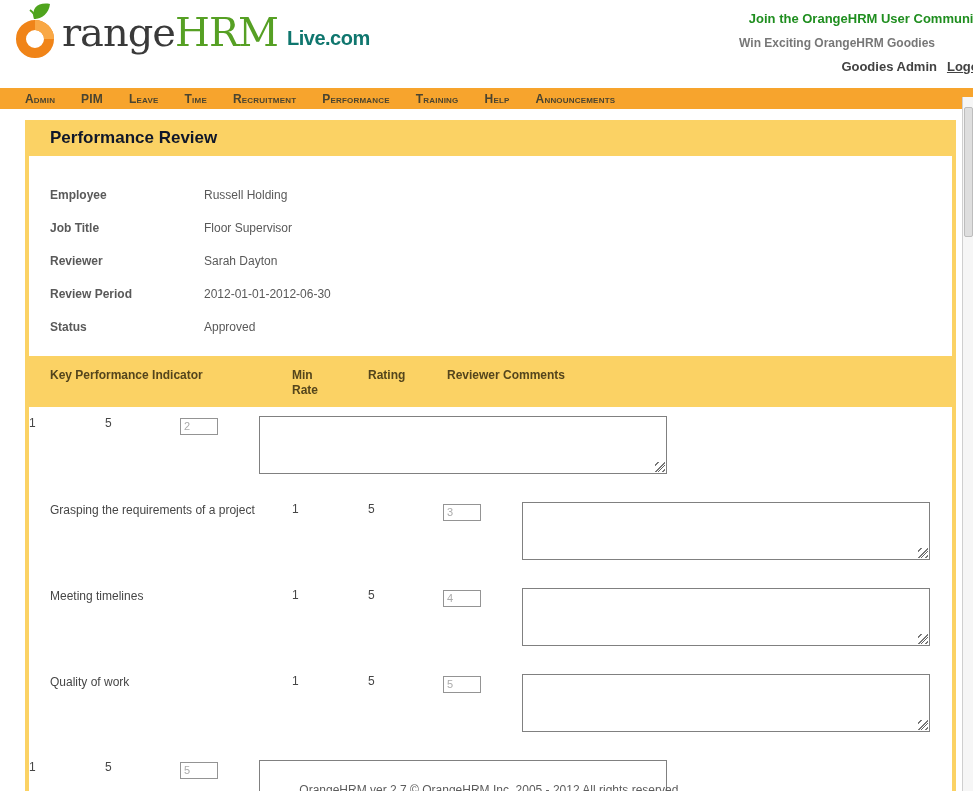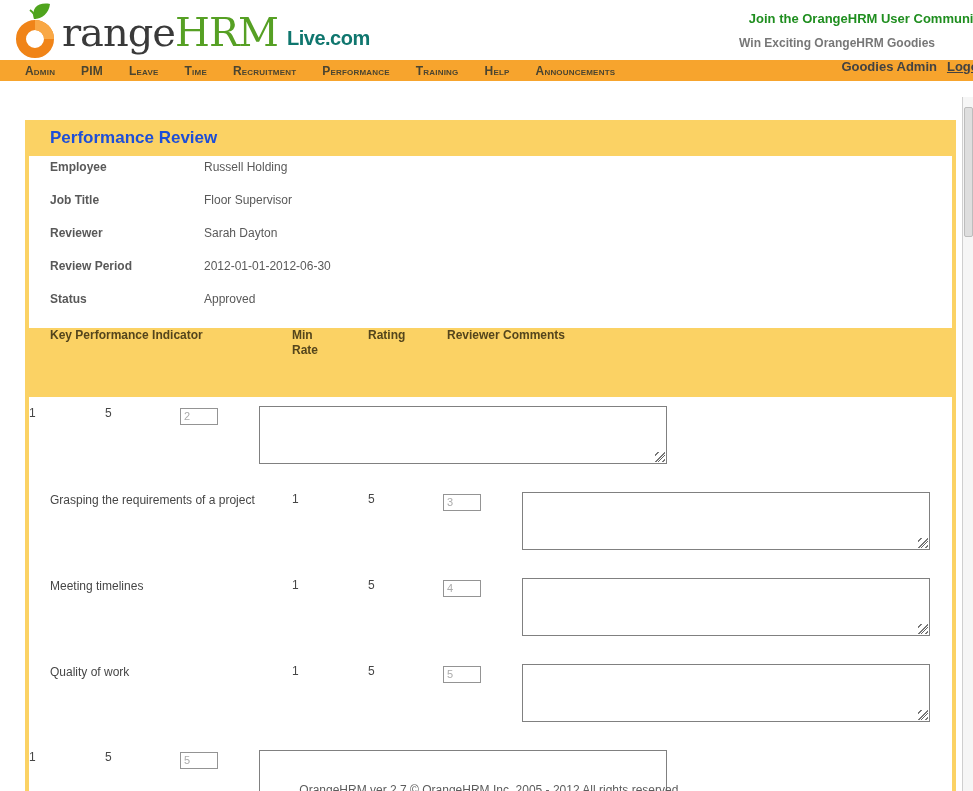--- a/index.html
+++ b/index.html
@@ -1,20 +1,20 @@
 <!DOCTYPE html>
 <html style="--nav-orange: #F7A42D; --band-yellow: #FBD264; --logo-green: #56A024; --community-green: #1F8E1F; --logo-orange: #F08418;"><head>
 <meta charset="utf-8">
 <style>
   * { margin:0; padding:0; box-sizing:border-box; }
   html,body { width:973px; height:791px; overflow:hidden; background:#fff;
               font-family:"Liberation Sans", sans-serif; position:relative; }
 
   
-  .top-header { position:relative; height:60px; background:#fff; }
+  .top-header { position:relative; height:88px; background:#fff; }
   .logo { position:absolute; left:8px; top:2px; display:flex; align-items:flex-end; }
   .logo-text { font-family:"DejaVu Serif", serif; font-size:40px; line-height:52px;
                letter-spacing:-1px; color:#3a3a3a; }
   .logo-text .hrm { color:var(--logo-green,#56A024); }
   .logo-live { font-size:20px; font-weight:bold; color:#0f766e; margin:16px 0 8px 9px;
                font-family:"Liberation Sans",sans-serif; letter-spacing:-0.5px;}
   .hdr-right { position:absolute; top:0; right:0; width:420px; height:76px; }
   .community-link { position:absolute; top:11px; right:-12px; white-space:nowrap;
                     color:var(--community-green,#1F8E1F); font-weight:bold; font-size:13px;
                     text-decoration:none; }
@@ -26,30 +26,30 @@
 
   
   .nav-bar { height:21px; background:var(--nav-orange,#F7A42D); display:flex;
              align-items:center; padding-left:25px; }
   .nav-item { font-variant:small-caps; font-weight:bold; font-size:12px; color:#4a4430;
               margin-right:26px; cursor:pointer; white-space:nowrap; letter-spacing:0.2px; }
 
   
   .panel { position:absolute; left:25px; top:120px; width:931px; }
   .panel-title { height:36px; line-height:36px; background:var(--band-yellow,#FBD264);
-                 padding-left:25px; font-size:17px; font-weight:bold; color:#1d4ed8; }
+                 padding-left:25px; font-size:17px; font-weight:bold; color:#0f172a; }
   .panel-body { border-left:4px solid var(--band-yellow,#FBD264);
                 border-right:4px solid var(--band-yellow,#FBD264); background:#fff; }
 
-  .fields { padding:0 0 7px 0; }
+  .fields { padding:28px 0 7px 0; }
   .field-row { height:33px; display:flex; align-items:flex-start; padding-top:4px; }
   .field-label { width:154px; margin-left:21px; font-size:12px; font-weight:bold; color:#595959; }
   .field-value { font-size:12px; color:#595959; }
 
-  .kpi-header { background:var(--band-yellow,#FBD264); display:flex; height:69px; padding-top:0; }
+  .kpi-header { background:var(--band-yellow,#FBD264); display:flex; height:51px; padding-top:12px; }
   .kpi-header .th { font-size:12px; font-weight:bold; color:#54451c; line-height:15px; }
   .th-kpi   { width:242px; margin-left:21px; }
   .th-min   { width:76px; } .th-min span, .th-max span { display:block; width:34px; }
   .th-max   { width:75px; }
   .th-rating{ width:79px; }
   .th-comments { flex:1; }
 
   .kpi-row { min-height:86px; display:flex; align-items:flex-start; padding-top:9px; }
   .kpi-name { width:242px; margin-left:21px; font-size:12px; color:#464646; line-height:16px;
               padding-right:14px; }

